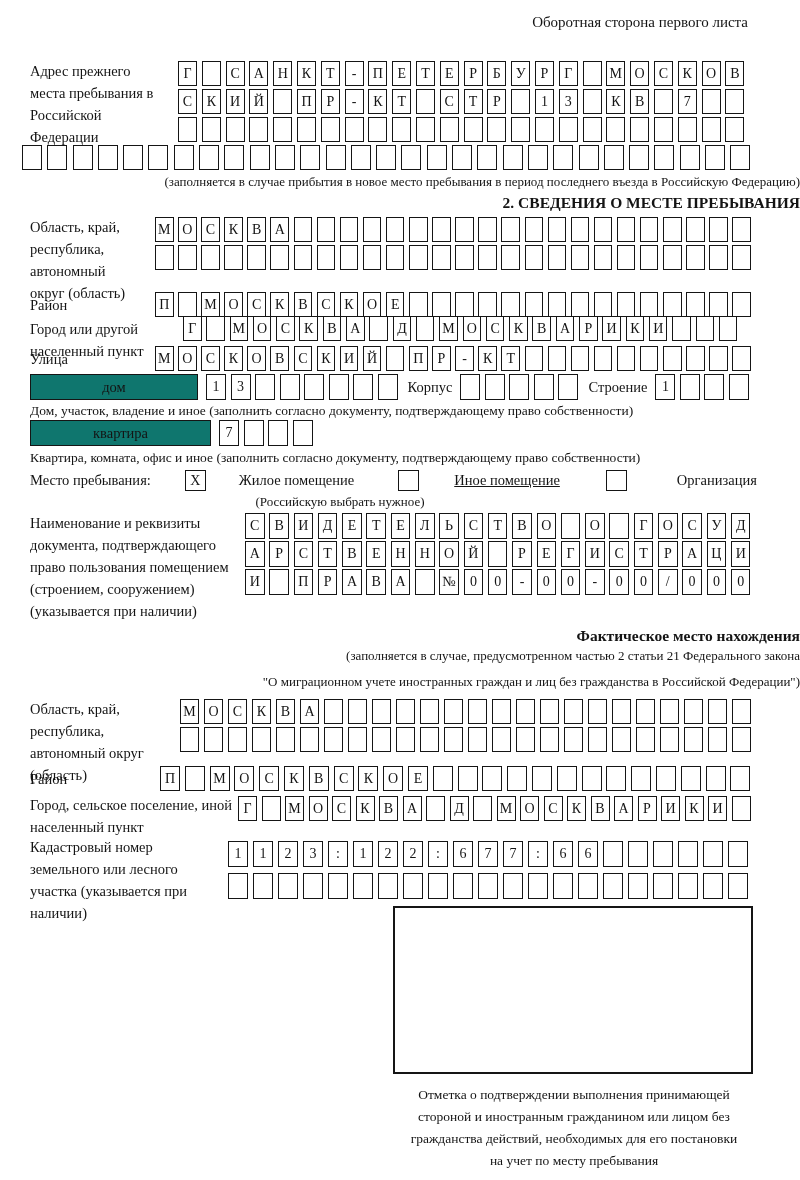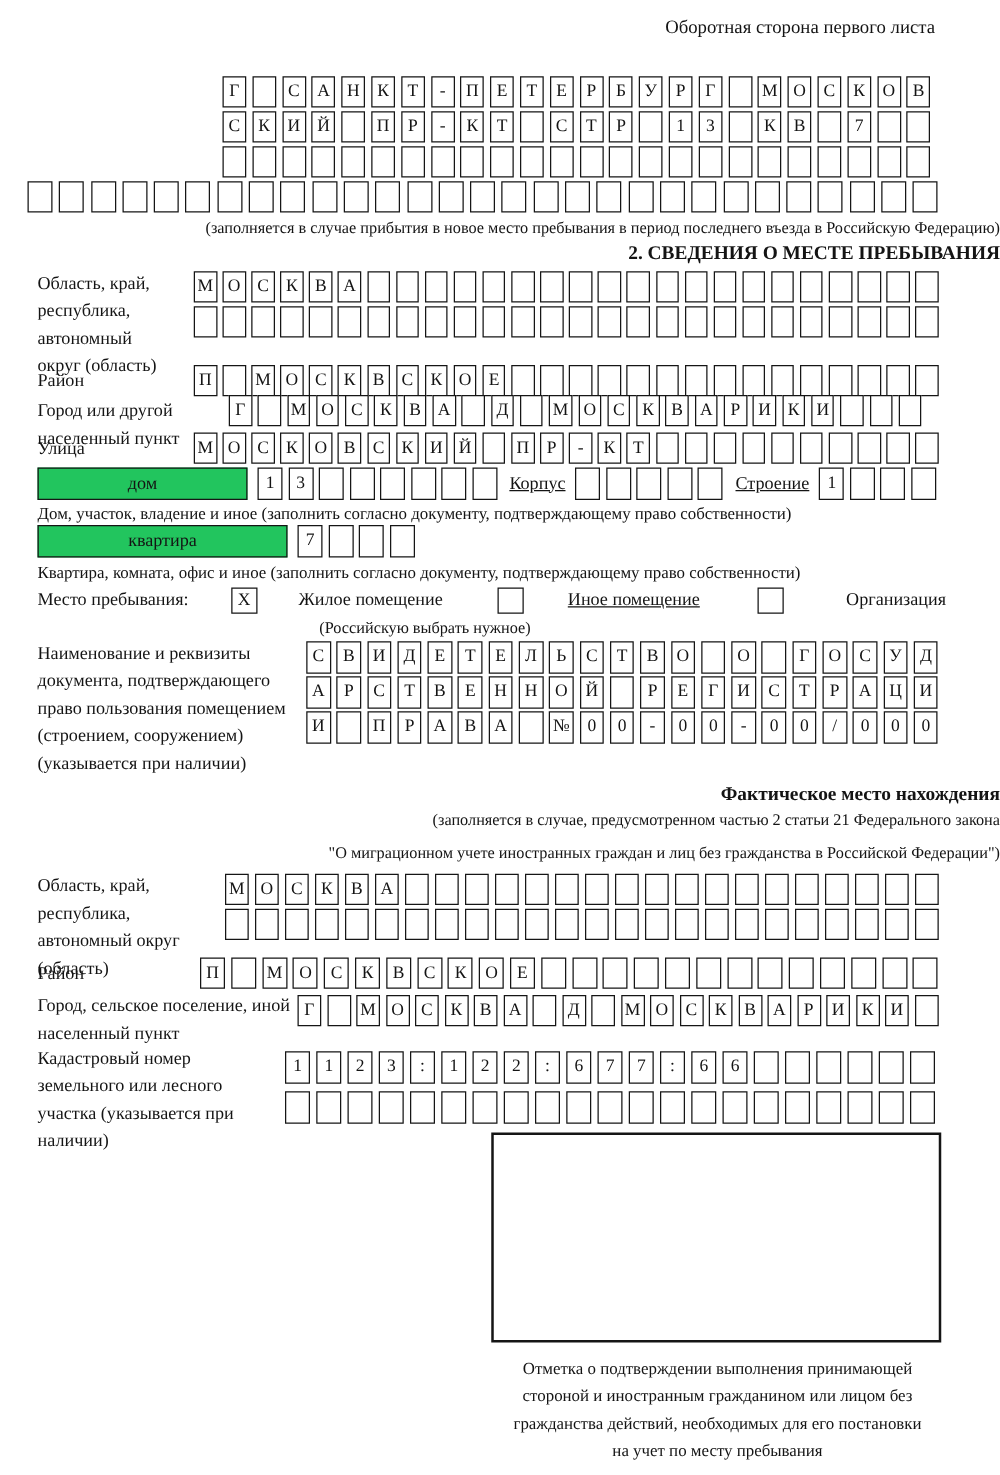--- a/index.html
+++ b/index.html
@@ -26,27 +26,27 @@
   .cb{left:155px;gap:4.6px}.cb .cell{width:18.5px}
   #rowB1{top:217px}#rowB2{top:245px}#rowDistB{top:292px}#rowStreetB{top:346px}
   .cbc{left:183px;gap:4.8px}.cbc .cell{width:18.5px}
   #rowCityB{top:316px}
   #lblA{left:30px;top:60px;width:130px}
   #lblRegB{left:30px;top:216px;width:112px}
   #lblDistB{left:30px;top:294px}
   #lblCityB{left:30px;top:318px;width:140px}
   #lblStreetB{left:30px;top:348px}
   #houseRow{position:absolute;left:30px;top:374px;display:flex;align-items:center;}
-  .wbox{border:1.5px solid #151515;height:26px;box-sizing:border-box;display:flex;align-items:center;justify-content:center;font-size:14.5px;flex:none;background:#22c55e;}
+  .wbox{border:1.5px solid #151515;height:26px;box-sizing:border-box;display:flex;align-items:center;justify-content:center;font-size:14.5px;flex:none;background:#0f766e;}
   #houseBox{width:168px;margin-right:8px;}
   .ch{gap:4.5px}.ch .cell{width:20px;height:26px}
-  .inl-lbl{font-size:14.5px;margin:0 8px 0 10px;white-space:nowrap;text-decoration:underline;}
+  .inl-lbl{font-size:14.5px;margin:0 8px 0 10px;white-space:nowrap;}
   #houseCaption{left:30px;top:403px;font-size:13.5px}
   #aptRow{position:absolute;left:30px;top:420px;display:flex;align-items:center;}
-  #aptBox{width:200px;margin-right:8px;}
+  #aptBox{width:181px;margin-right:8px;}
   #aptCaption{left:30px;top:450px;font-size:13.5px}
   #stayRow{position:absolute;left:30px;top:470px;display:flex;align-items:center;font-size:14.5px;gap:24px;}
   .chk{border:1.5px solid #151515;width:21px;height:21px;box-sizing:border-box;display:flex;align-items:center;justify-content:center;font-size:14px;flex:none;background:#fff;}
   #stayLabel{margin-right:10px;}
   .opt1{margin-left:9px;margin-right:20px;}
   .opt2{margin-left:11px;margin-right:22px;text-decoration:underline;}
   .opt3{margin-left:26px;}
   #stayNote{left:150px;top:494px;width:380px;text-align:center;font-size:13px;position:absolute;}
   #lblDoc{left:30px;top:512px;width:210px}
   .cd{left:245px;gap:4.8px}.cd .cell{width:19.5px;height:26px}
@@ -69,20 +69,21 @@
   #stampBox{position:absolute;left:393px;top:906px;width:360px;height:168px;border:2px solid #151515;box-sizing:border-box;background:#fff;}
   #stampCaption{position:absolute;left:385px;top:1084px;width:378px;text-align:center;font-size:13.5px;line-height:22px;}
 </style>
 </head>
 <body>
 
 <div class="form">
 
   <div class="note-right">Оборотная сторона первого листа</div>
 
+  <div class="lbl" id="lblA">Адрес прежнего места пребывания в Российской Федерации</div>
   <div class="cellrow ca" id="rowA1">
       <span class="cell">Г</span>
       <span class="cell"></span>
       <span class="cell">С</span>
       <span class="cell">А</span>
       <span class="cell">Н</span>
       <span class="cell">К</span>
       <span class="cell">Т</span>
       <span class="cell">-</span>
       <span class="cell">П</span>

